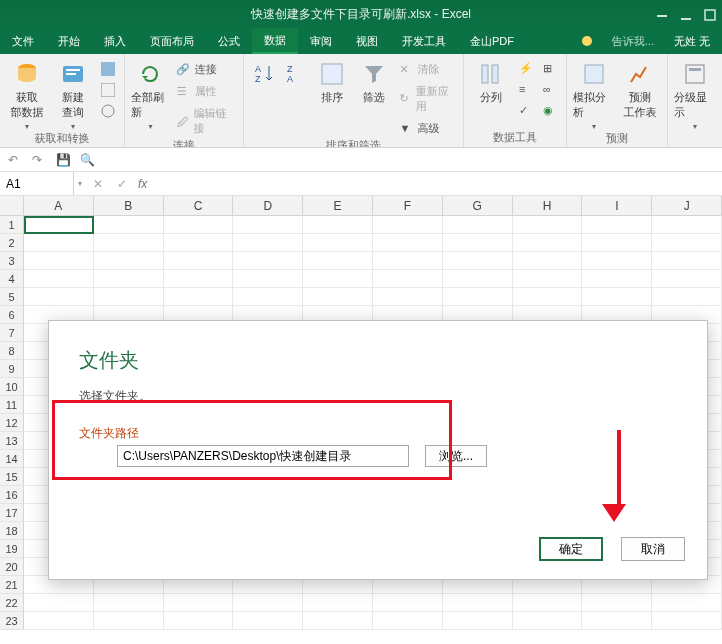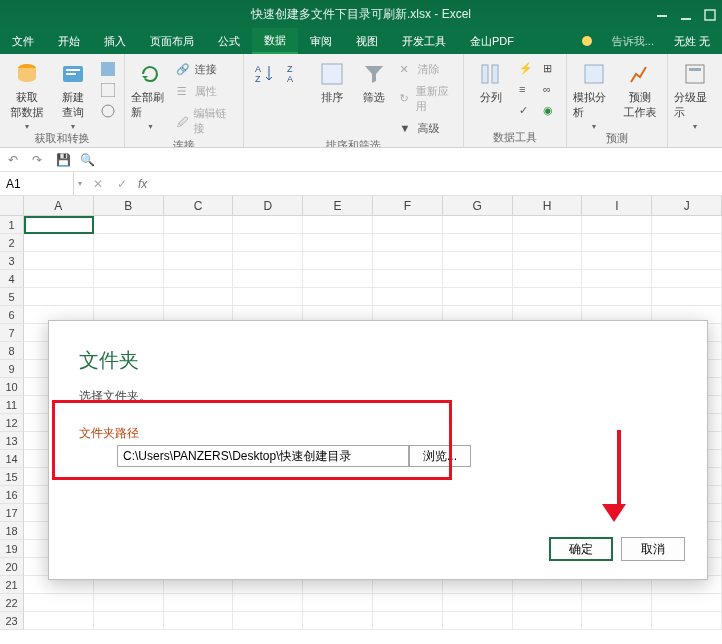--- a/index.html
+++ b/index.html
@@ -50,24 +50,24 @@
 .cellgrid { position: absolute; inset: 0; }
 .row { display: flex; height: 18px; }
 .cell { width: 70px; border-right: 1px solid #e9e9e9; border-bottom: 1px solid #e9e9e9; }
 .selcell { position: absolute; left: 0; top: 0; width: 70px; height: 18px; border: 2px solid #1f7246; pointer-events: none; }
 
 .dialog { position: absolute; left: 48px; top: 320px; width: 660px; height: 260px; background: #fff; border: 1px solid #bfbfbf; box-shadow: 0 4px 18px rgba(0,0,0,0.25); padding: 26px 30px 12px; }
 .dtitle { font-size: 20px; color: #237346; margin-bottom: 14px; }
 .dsub { font-size: 12px; color: #444; margin-bottom: 20px; }
 .highlight { position: absolute; left: 52px; top: 400px; width: 400px; height: 80px; border: 3px solid #e81123; pointer-events: none; }
 .flabel { font-size: 12px; color: #c2410c; margin-bottom: 3px; }
-.frow { display: flex; align-items: center; padding-left: 38px; }
+.frow { display: flex; gap: 16px; align-items: center; padding-left: 38px; }
 .pathinput { width: 292px; height: 22px; border: 1px solid #a7a7a7; padding: 2px 5px; font-size: 12px; }
 .browse { width: 62px; height: 22px; border: 1px solid #a7a7a7; background: #fdfdfd; font-size: 12px; cursor: pointer; }
-.dbtns { position: absolute; right: 22px; bottom: 18px; display: flex; gap: 8px; }
+.dbtns { position: absolute; right: 22px; bottom: 18px; display: flex; gap: 18px; }
 .dbtn { width: 64px; height: 24px; border: 1px solid #a7a7a7; background: #fdfdfd; font-size: 12px; cursor: pointer; }
 .dbtn.ok { border: 2px solid #1f7246; }
 
 .arrow { position: absolute; left: 612px; top: 430px; pointer-events: none; }
 .arrow-line { width: 4px; height: 74px; background: #e81123; margin: 0 auto; }
 .arrow-head { width: 0; height: 0; border-left: 12px solid transparent; border-right: 12px solid transparent; border-top: 18px solid #e81123; margin-left: -10px; }
 
 svg { display: block; }
 </style>
 </head>

